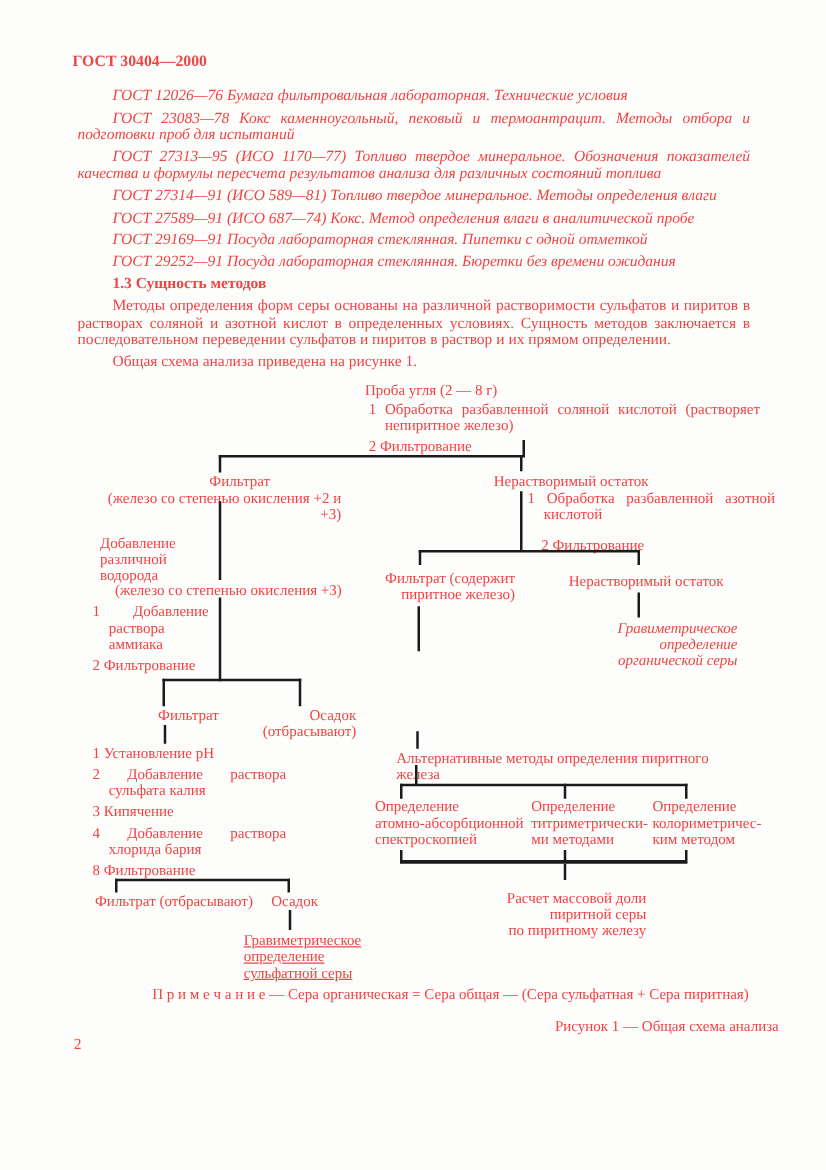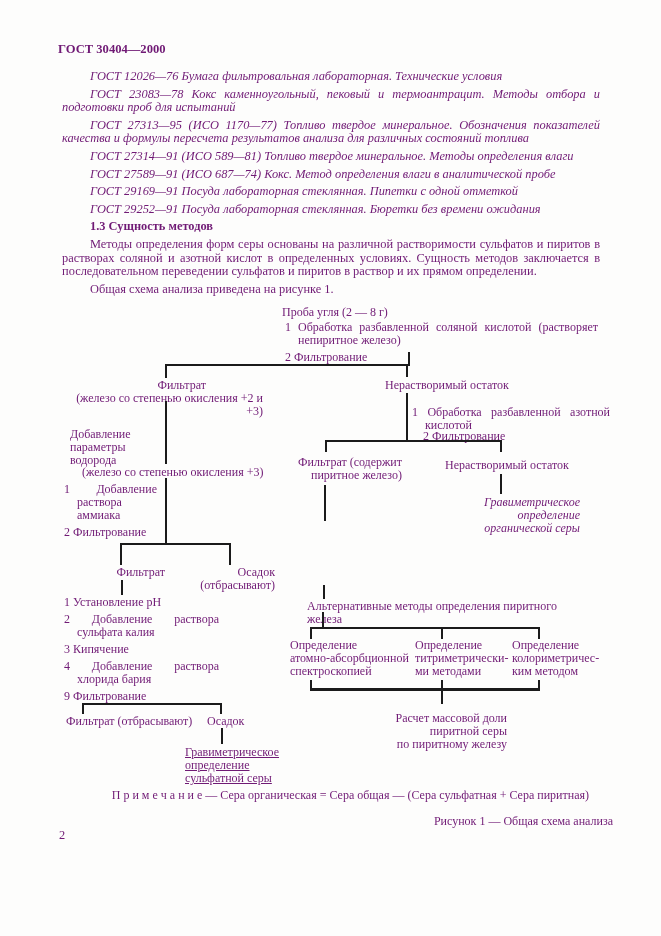--- a/index.html
+++ b/index.html
@@ -1,27 +1,27 @@
 <!DOCTYPE html>
 <html lang="ru"><head>
 <meta charset="utf-8">
 <style>
   html,body{margin:0;padding:0;background:#9a9a9a;}
-  .page{position:relative;width:661px;height:936px;background:#fdfdfc;color:#701a75;
+  .page{position:relative;width:661px;height:936px;background:#fdfdfc;color:#ef4444;
         font-family:"Liberation Serif","DejaVu Serif",serif;overflow:hidden;}
   
   .textblock{position:absolute;left:58px;top:66px;width:546px;
              font-size:12.4px;line-height:13.6px;text-align:justify;}
   .textblock p{margin:4px;text-indent:28px;}
   .ref{font-style:italic;}
   .h-bold{font-weight:bold;}
   .docheader{position:absolute;left:58px;top:42px;font-size:12.6px;font-weight:bold;}
   .pagenum{position:absolute;left:59px;top:828px;font-size:12.4px;}
   
-  .flow{position:absolute;left:0;top:300px;width:590px;height:560px;
+  .flow{position:absolute;left:10px;top:300px;width:590px;height:560px;
         font-size:12px;line-height:13px;}
   .t{position:absolute;white-space:pre-line;}
   .ctr{text-align:right;}
   .it{font-style:italic;}
   .step{position:absolute;text-align:justify;padding-left:13px;text-indent:-13px;}
   .steplist{position:absolute;}
   .steplist div{text-align:justify;padding-left:13px;text-indent:-13px;margin-bottom:4px;}
   .hl{position:absolute;height:2px;background:#1b1b1b;}
   .vl{position:absolute;width:2px;background:#1b1b1b;}
   .hl.thick{height:3px;}
@@ -55,56 +55,56 @@
 
     <div class="vl" style="left:408px;top:52px;height:12px;"></div>
     <div class="hl" style="left:165px;top:64px;width:245px;"></div>
     <div class="vl" style="left:165px;top:64px;height:14px;"></div>
 
     <div class="t ctr" style="left:126px;top:79px;width:80px;">Фильтрат</div>
     <div class="t ctr" style="left:71px;top:92px;width:192px;">(железо со степенью окисления +2 и +3)</div>
     <div class="vl" style="left:165px;top:101px;height:63px;"></div>
     <div class="vl" style="left:165px;top:178px;height:67px;"></div>
     <div class="t" style="left:70px;top:128px;">Добавление
-параметры
+различной
 водорода</div>
     <div class="t" style="left:82px;top:166px;">(железо со степенью окисления +3)</div>
     <div class="step" style="left:64px;top:183px;width:80px;">1 Добавление раствора аммиака</div>
     <div class="step" style="left:64px;top:226px;width:120px;">2 Фильтрование</div>
 
     <div class="hl" style="left:120px;top:243px;width:111px;"></div>
     <div class="vl" style="left:120px;top:243px;height:22px;"></div>
     <div class="vl" style="left:229px;top:243px;height:22px;"></div>
     <div class="t ctr" style="left:85px;top:266px;width:80px;">Фильтрат</div>
     <div class="t ctr" style="left:191px;top:266px;width:84px;">Осадок
 (отбрасывают)</div>
     <div class="vl" style="left:121px;top:280px;height:15px;"></div>
 
     <div class="steplist" style="left:64px;top:296px;width:155px;">
       <div>1 Установление pH</div>
       <div>2 Добавление раствора сульфата калия</div>
       <div>3 Кипячение</div>
       <div>4 Добавление раствора хлорида бария</div>
-      <div>9 Фильтрование</div>
+      <div>8 Фильтрование</div>
     </div>
 
     <div class="hl" style="left:82px;top:403px;width:140px;"></div>
     <div class="vl" style="left:82px;top:403px;height:11px;"></div>
     <div class="vl" style="left:220px;top:403px;height:11px;"></div>
     <div class="t" style="left:66px;top:415px;text-align:right;">Фильтрат (отбрасывают)</div>
     <div class="t" style="left:207px;top:415px;">Осадок</div>
     <div class="vl" style="left:221px;top:428px;height:16px;"></div>
     <div class="t" style="left:185px;top:446px;text-decoration:underline;">Гравиметрическое
 определение
 сульфатной серы</div>
 
     <div class="vl" style="left:406px;top:64px;height:13px;"></div>
     <div class="t" style="left:385px;top:79px;">Нерастворимый остаток</div>
     <div class="vl" style="left:406px;top:93px;height:47px;"></div>
-    <div class="step" style="left:412px;top:92px;width:185px;margin-top:14px;">1 Обработка разбавленной азотной кислотой</div>
+    <div class="step" style="left:412px;top:92px;width:185px;">1 Обработка разбавленной азотной кислотой</div>
     <div class="step" style="left:423px;top:130px;width:120px;">2 Фильтрование</div>
 
     <div class="hl" style="left:325px;top:140px;width:177px;"></div>
     <div class="vl" style="left:325px;top:140px;height:12px;"></div>
     <div class="vl" style="left:500px;top:140px;height:12px;"></div>
     <div class="t ctr" style="left:287px;top:156px;width:115px;">Фильтрат (содержит
 пиритное железо)</div>
     <div class="t" style="left:445px;top:159px;">Нерастворимый остаток</div>
     <div class="vl" style="left:500px;top:174px;height:20px;"></div>
     <div class="t ctr it" style="left:430px;top:196px;width:150px;">Гравиметрическое определение

